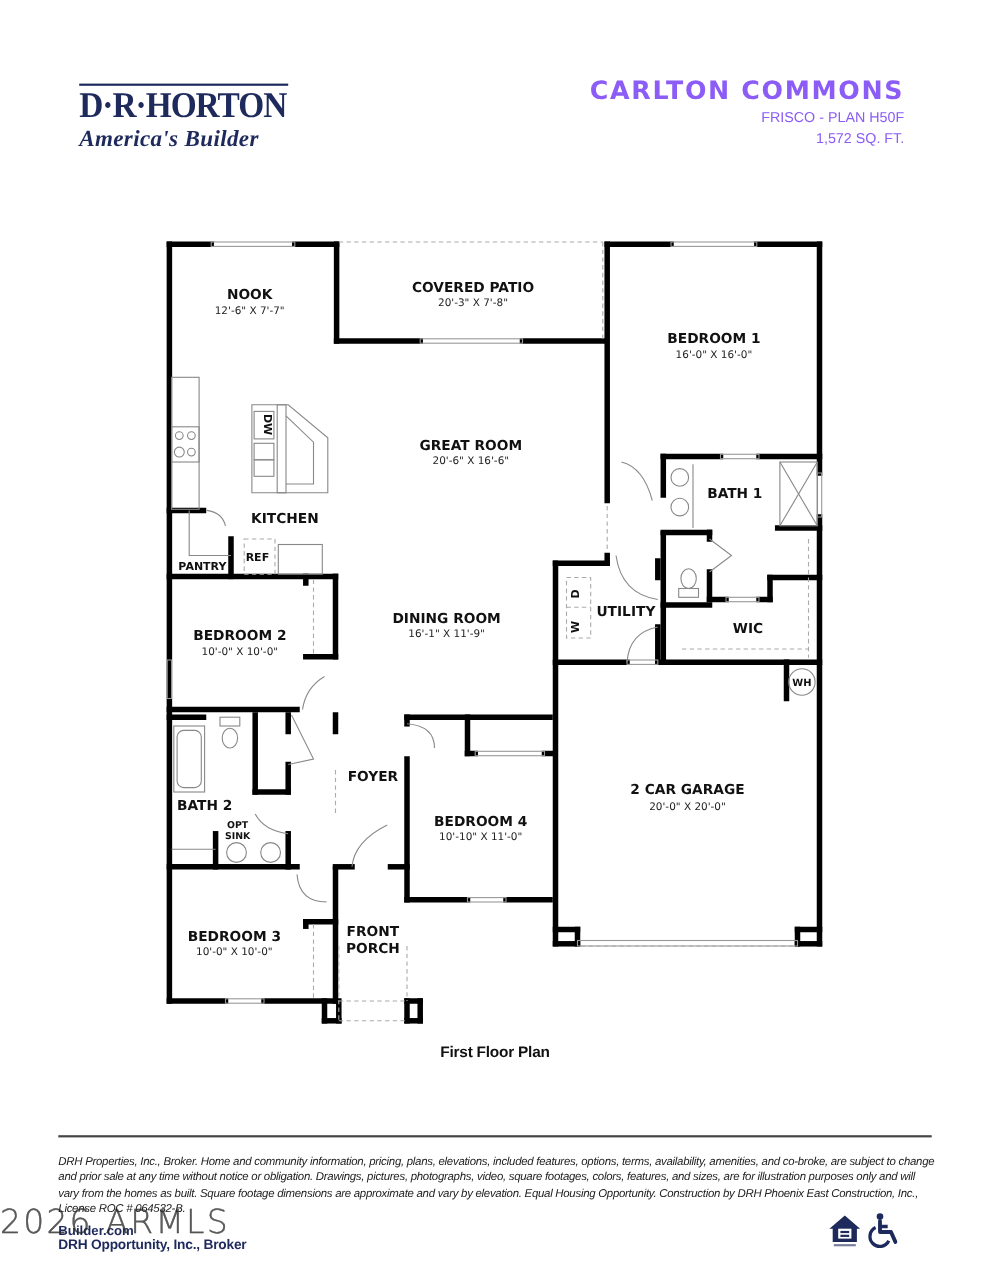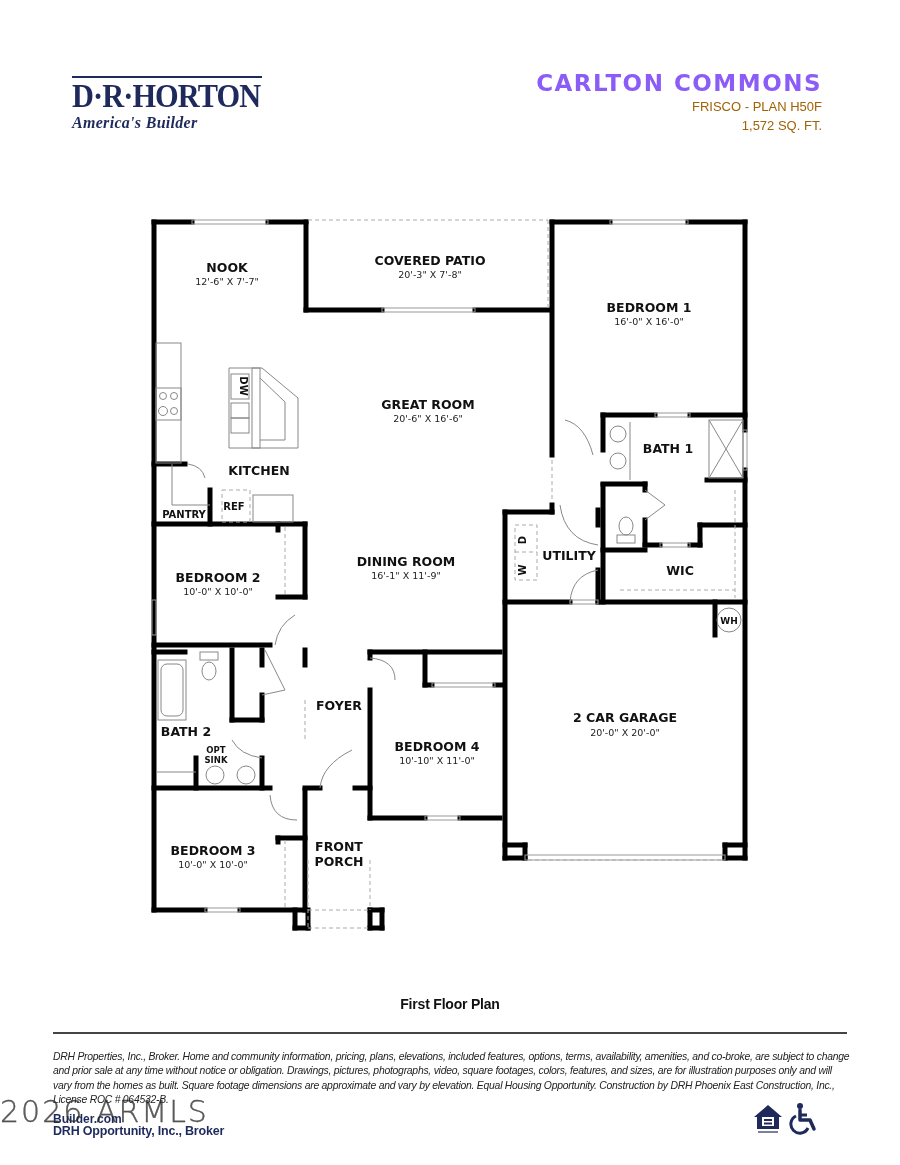--- a/index.html
+++ b/index.html
@@ -1,28 +1,28 @@
 <!DOCTYPE html>
 <html><head>
 <meta charset="utf-8">
 <style>
   html, body { margin: 0; padding: 0; background: #ffffff; }
   body { width: 900px; height: 1165px; position: relative; overflow: hidden; font-family: "Liberation Sans", sans-serif; color: #111; }
   .logo { position: absolute; left: 72px; top: 76px; width: 195px; }
   .logo-rule { height: 2px; background: #1f2a5c; margin-bottom: 3px; width: 190px; }
   .logo-brand { font-family: "Liberation Serif", serif; font-weight: bold; font-size: 33px; color: #1f2a5c; letter-spacing: -1px; line-height: 30px; transform: scaleX(0.92); transform-origin: left; }
-  .logo-tag { font-family: "Liberation Serif", serif; font-style: italic; font-weight: bold; font-size: 16px; color: #1f2a5c; margin-top: 3px; letter-spacing: 0.3px; }
+  .logo-tag { font-family: "Liberation Serif", serif; font-style: italic; font-weight: bold; font-size: 21px; color: #1f2a5c; margin-top: 3px; letter-spacing: 0.3px; }
   .community { position: absolute; right: 78px; top: 70px; text-align: right; }
   .community-name { font-family: "DejaVu Sans", sans-serif; font-weight: bold; font-size: 23px; color: #8b5cf6; letter-spacing: 1.5px; }
-  .community-sub { font-size: 13px; color: #a16207; line-height: 16px; margin-top: 3px; }
+  .community-sub { font-size: 13px; color: #8b5cf6; line-height: 16px; margin-top: 3px; }
   .plan { position: absolute; left: 0; top: 0; width: 900px; height: 1165px; }
   .room-label { font-family: "DejaVu Sans", sans-serif; font-weight: bold; font-size: 12.5px; fill: #111; text-anchor: middle; }
   .room-dim { font-family: "DejaVu Sans", sans-serif; font-size: 9.5px; fill: #222; text-anchor: middle; }
   .small-label { font-family: "DejaVu Sans", sans-serif; font-weight: bold; font-size: 10px; fill: #111; text-anchor: middle; }
-  .plan-caption { position: absolute; left: 0; width: 900px; top: 948px; text-align: center; font-weight: bold; font-size: 14px; color: #111; letter-spacing: -0.2px; margin-top: 48px; }
+  .plan-caption { position: absolute; left: 0; width: 900px; top: 948px; text-align: center; font-weight: bold; font-size: 14px; color: #111; letter-spacing: -0.2px; }
   .footer-rule { position: absolute; left: 53px; top: 1032px; width: 794px; height: 1.5px; background: #444; }
   .disclaimer { position: absolute; left: 53px; top: 1050px; width: 800px; font-size: 10.4px; line-height: 14.3px; color: #222; letter-spacing: -0.25px; font-style: italic; }
   .watermark { position: absolute; left: 0; top: 1094px; font-family: "DejaVu Sans", sans-serif; font-weight: 200; font-size: 30px; color: rgba(40,40,40,0.75); letter-spacing: 2px; text-align: right; -webkit-text-stroke: 0.3px #333; }
   .footer-web { position: absolute; left: 53px; top: 1112px; font-size: 12px; color: #1f2a5c; font-weight: bold; }
   .footer-broker { position: absolute; left: 53px; top: 1124px; font-size: 12.5px; color: #1f2a5c; font-weight: bold; letter-spacing: -0.2px; }
   .eho-icon { position: absolute; left: 753px; top: 1103px; width: 30px; height: 32px; }
   .ada-icon { position: absolute; left: 788px; top: 1101px; width: 34px; height: 34px; }
 </style>
 </head>
 <body>

